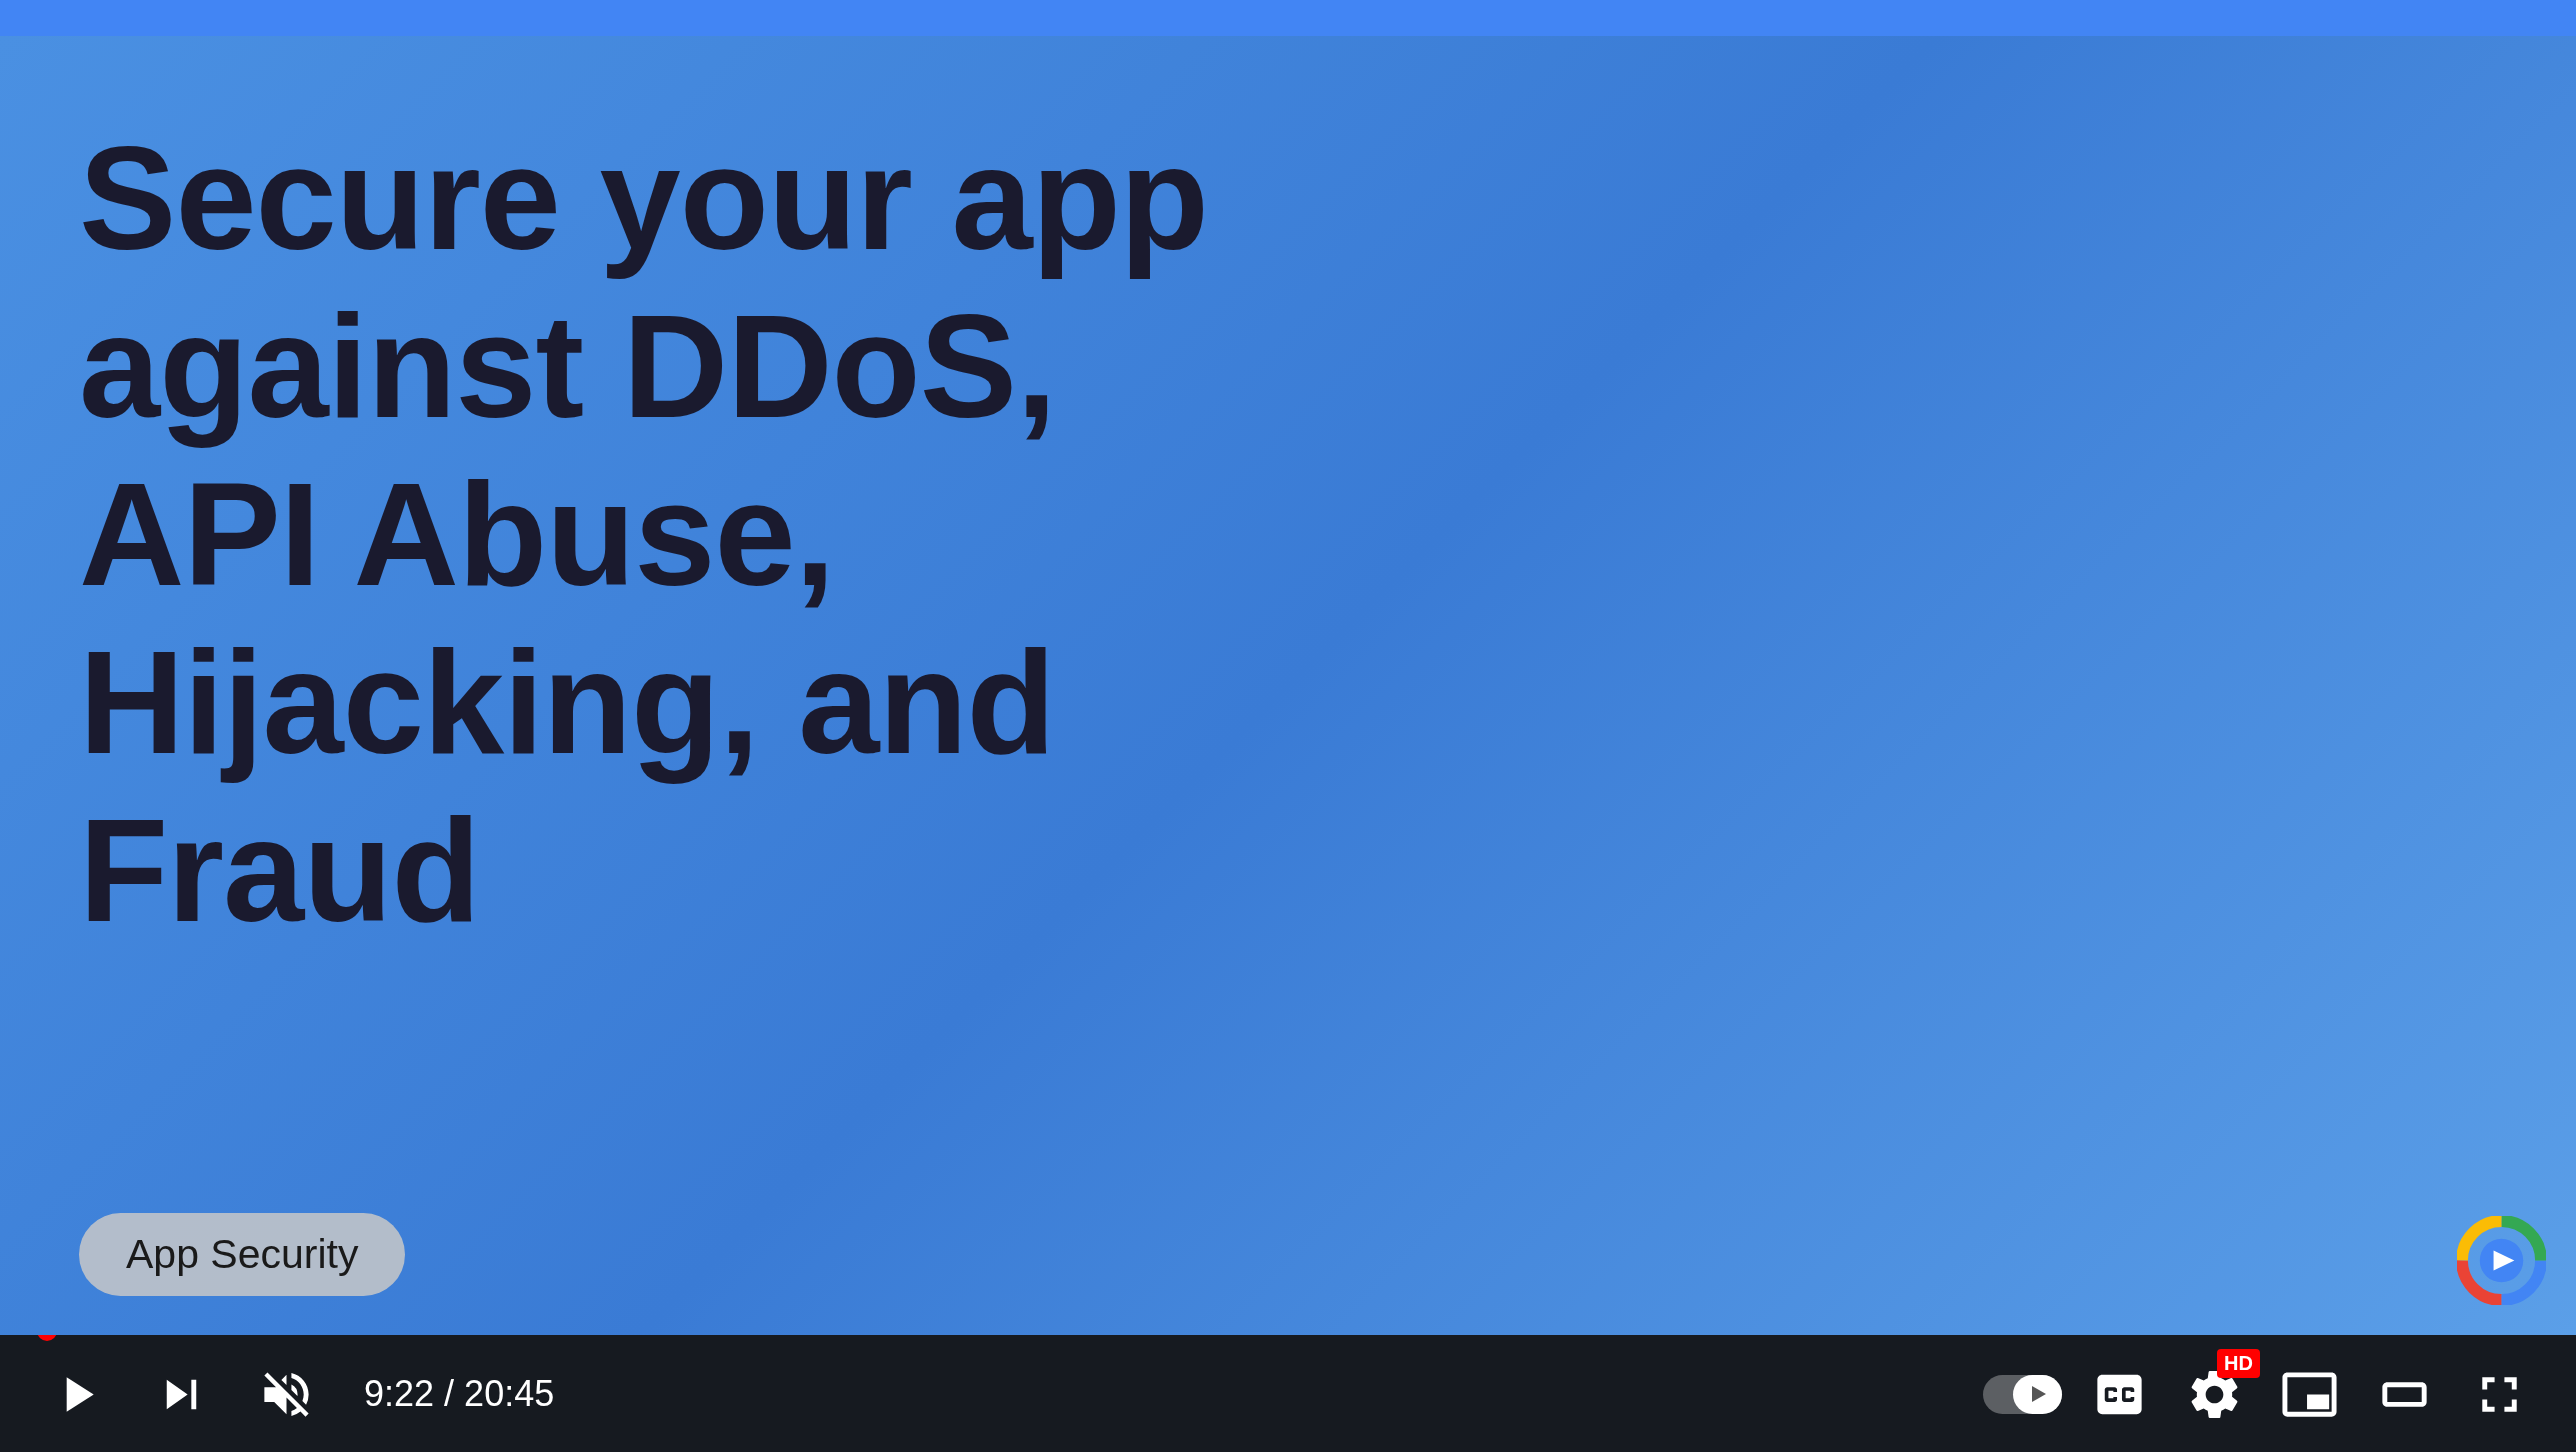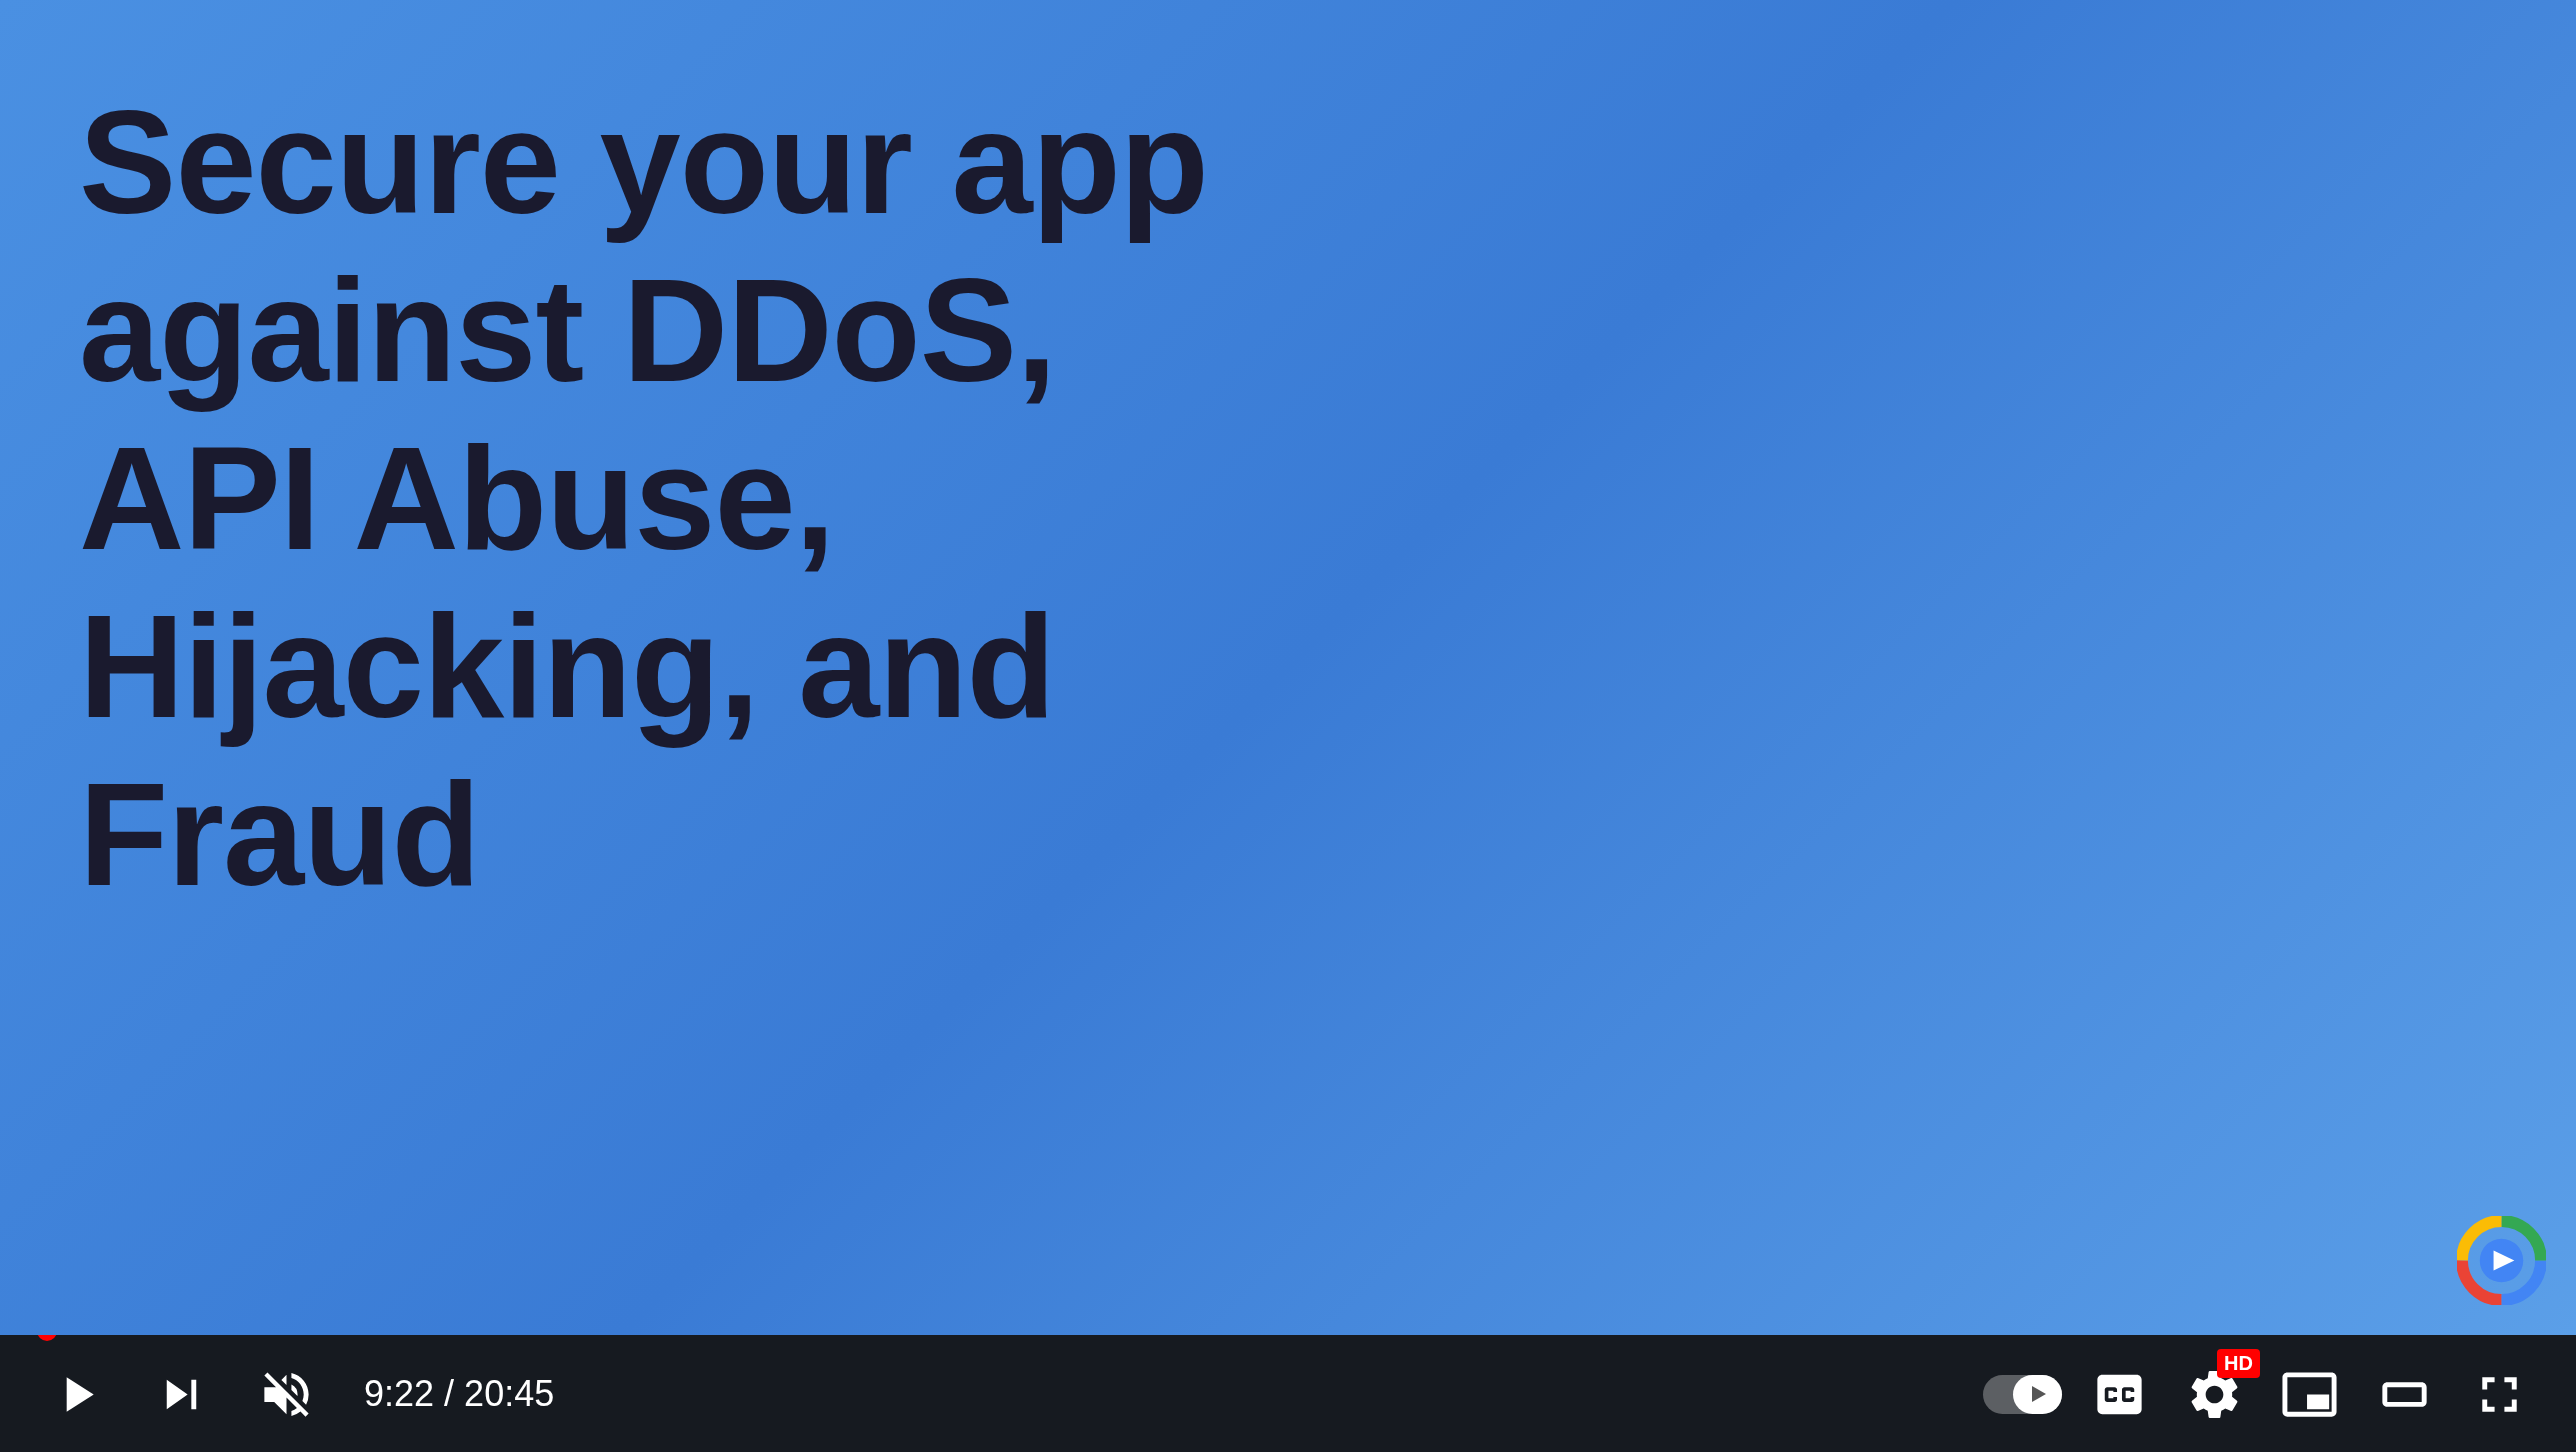--- a/index.html
+++ b/index.html
@@ -28,20 +28,21 @@
       flex-direction: column;
     }
 
     .video-content {
       flex: 1;
       position: relative;
       background: linear-gradient(135deg, #4a90e2 0%, #3a7bd5 50%, #5b9fe8 100%);
       display: flex;
       align-items: flex-start;
       padding: 79px 79px;
+      margin-top: 36px;
     }
 
     .video-title {
       color: #1a1a2e;
       font-size: 146px;
       font-weight: 600;
       line-height: 1.15;
       letter-spacing: -1px;
       max-width: 1184px;
       font-family: 'Google Sans', Arial, sans-serif;
@@ -212,20 +213,21 @@
 <div class="video-player">
 
   <div class="progress-bar-container">
     <div class="progress-fill"></div>
     <div class="progress-dot"></div>
   </div>
 
   <div class="video-content">
     <h1 class="video-title">Secure your app against DDoS, API Abuse, Hijacking, and Fraud</h1>
 
+    <div class="chapter-badge">App Security</div>
 
     <div class="google-logo">
       <svg viewBox="0 0 90 90" xmlns="http://www.w3.org/2000/svg">
 
         <circle cx="45" cy="45" r="40" fill="none" stroke="#4285F4" stroke-width="12" stroke-dasharray="62.8 188.5" stroke-dashoffset="0"></circle>
         <circle cx="45" cy="45" r="40" fill="none" stroke="#EA4335" stroke-width="12" stroke-dasharray="62.8 188.5" stroke-dashoffset="-62.8"></circle>
         <circle cx="45" cy="45" r="40" fill="none" stroke="#FBBC05" stroke-width="12" stroke-dasharray="62.8 188.5" stroke-dashoffset="-125.6"></circle>
         <circle cx="45" cy="45" r="40" fill="none" stroke="#34A853" stroke-width="12" stroke-dasharray="62.8 188.5" stroke-dashoffset="-188.4"></circle>
 
         <circle cx="45" cy="45" r="22" fill="#4285F4"></circle>

